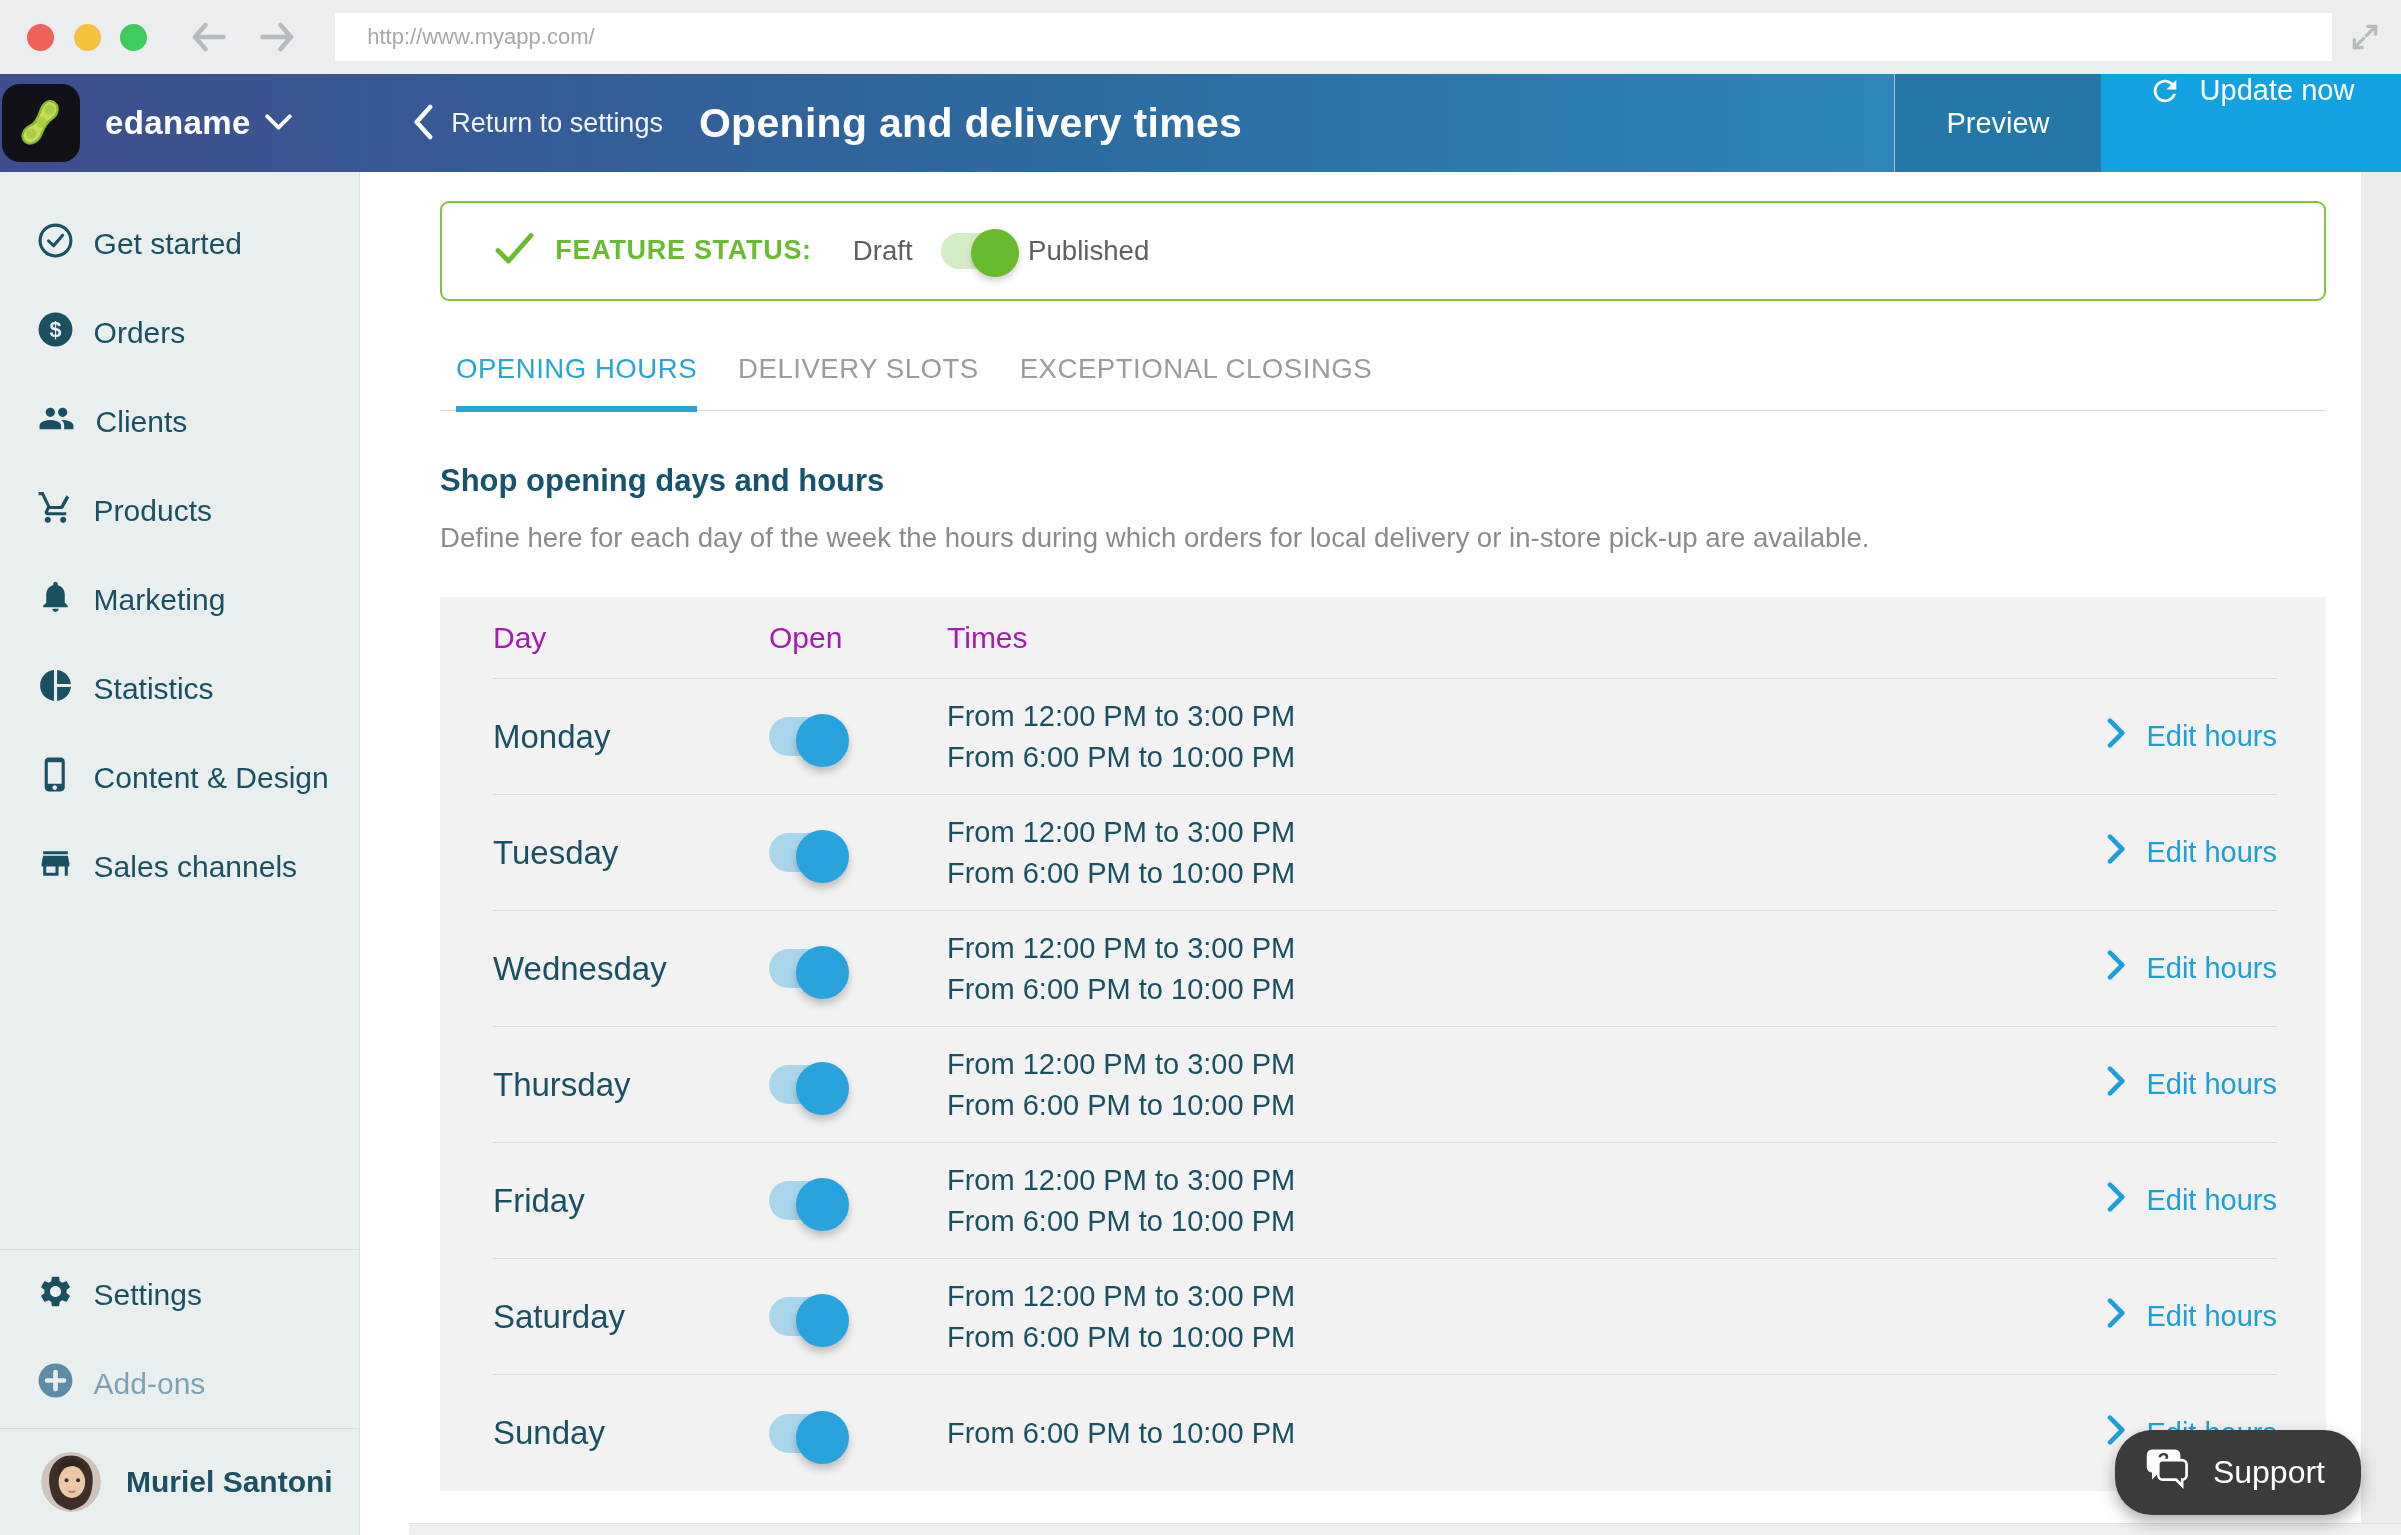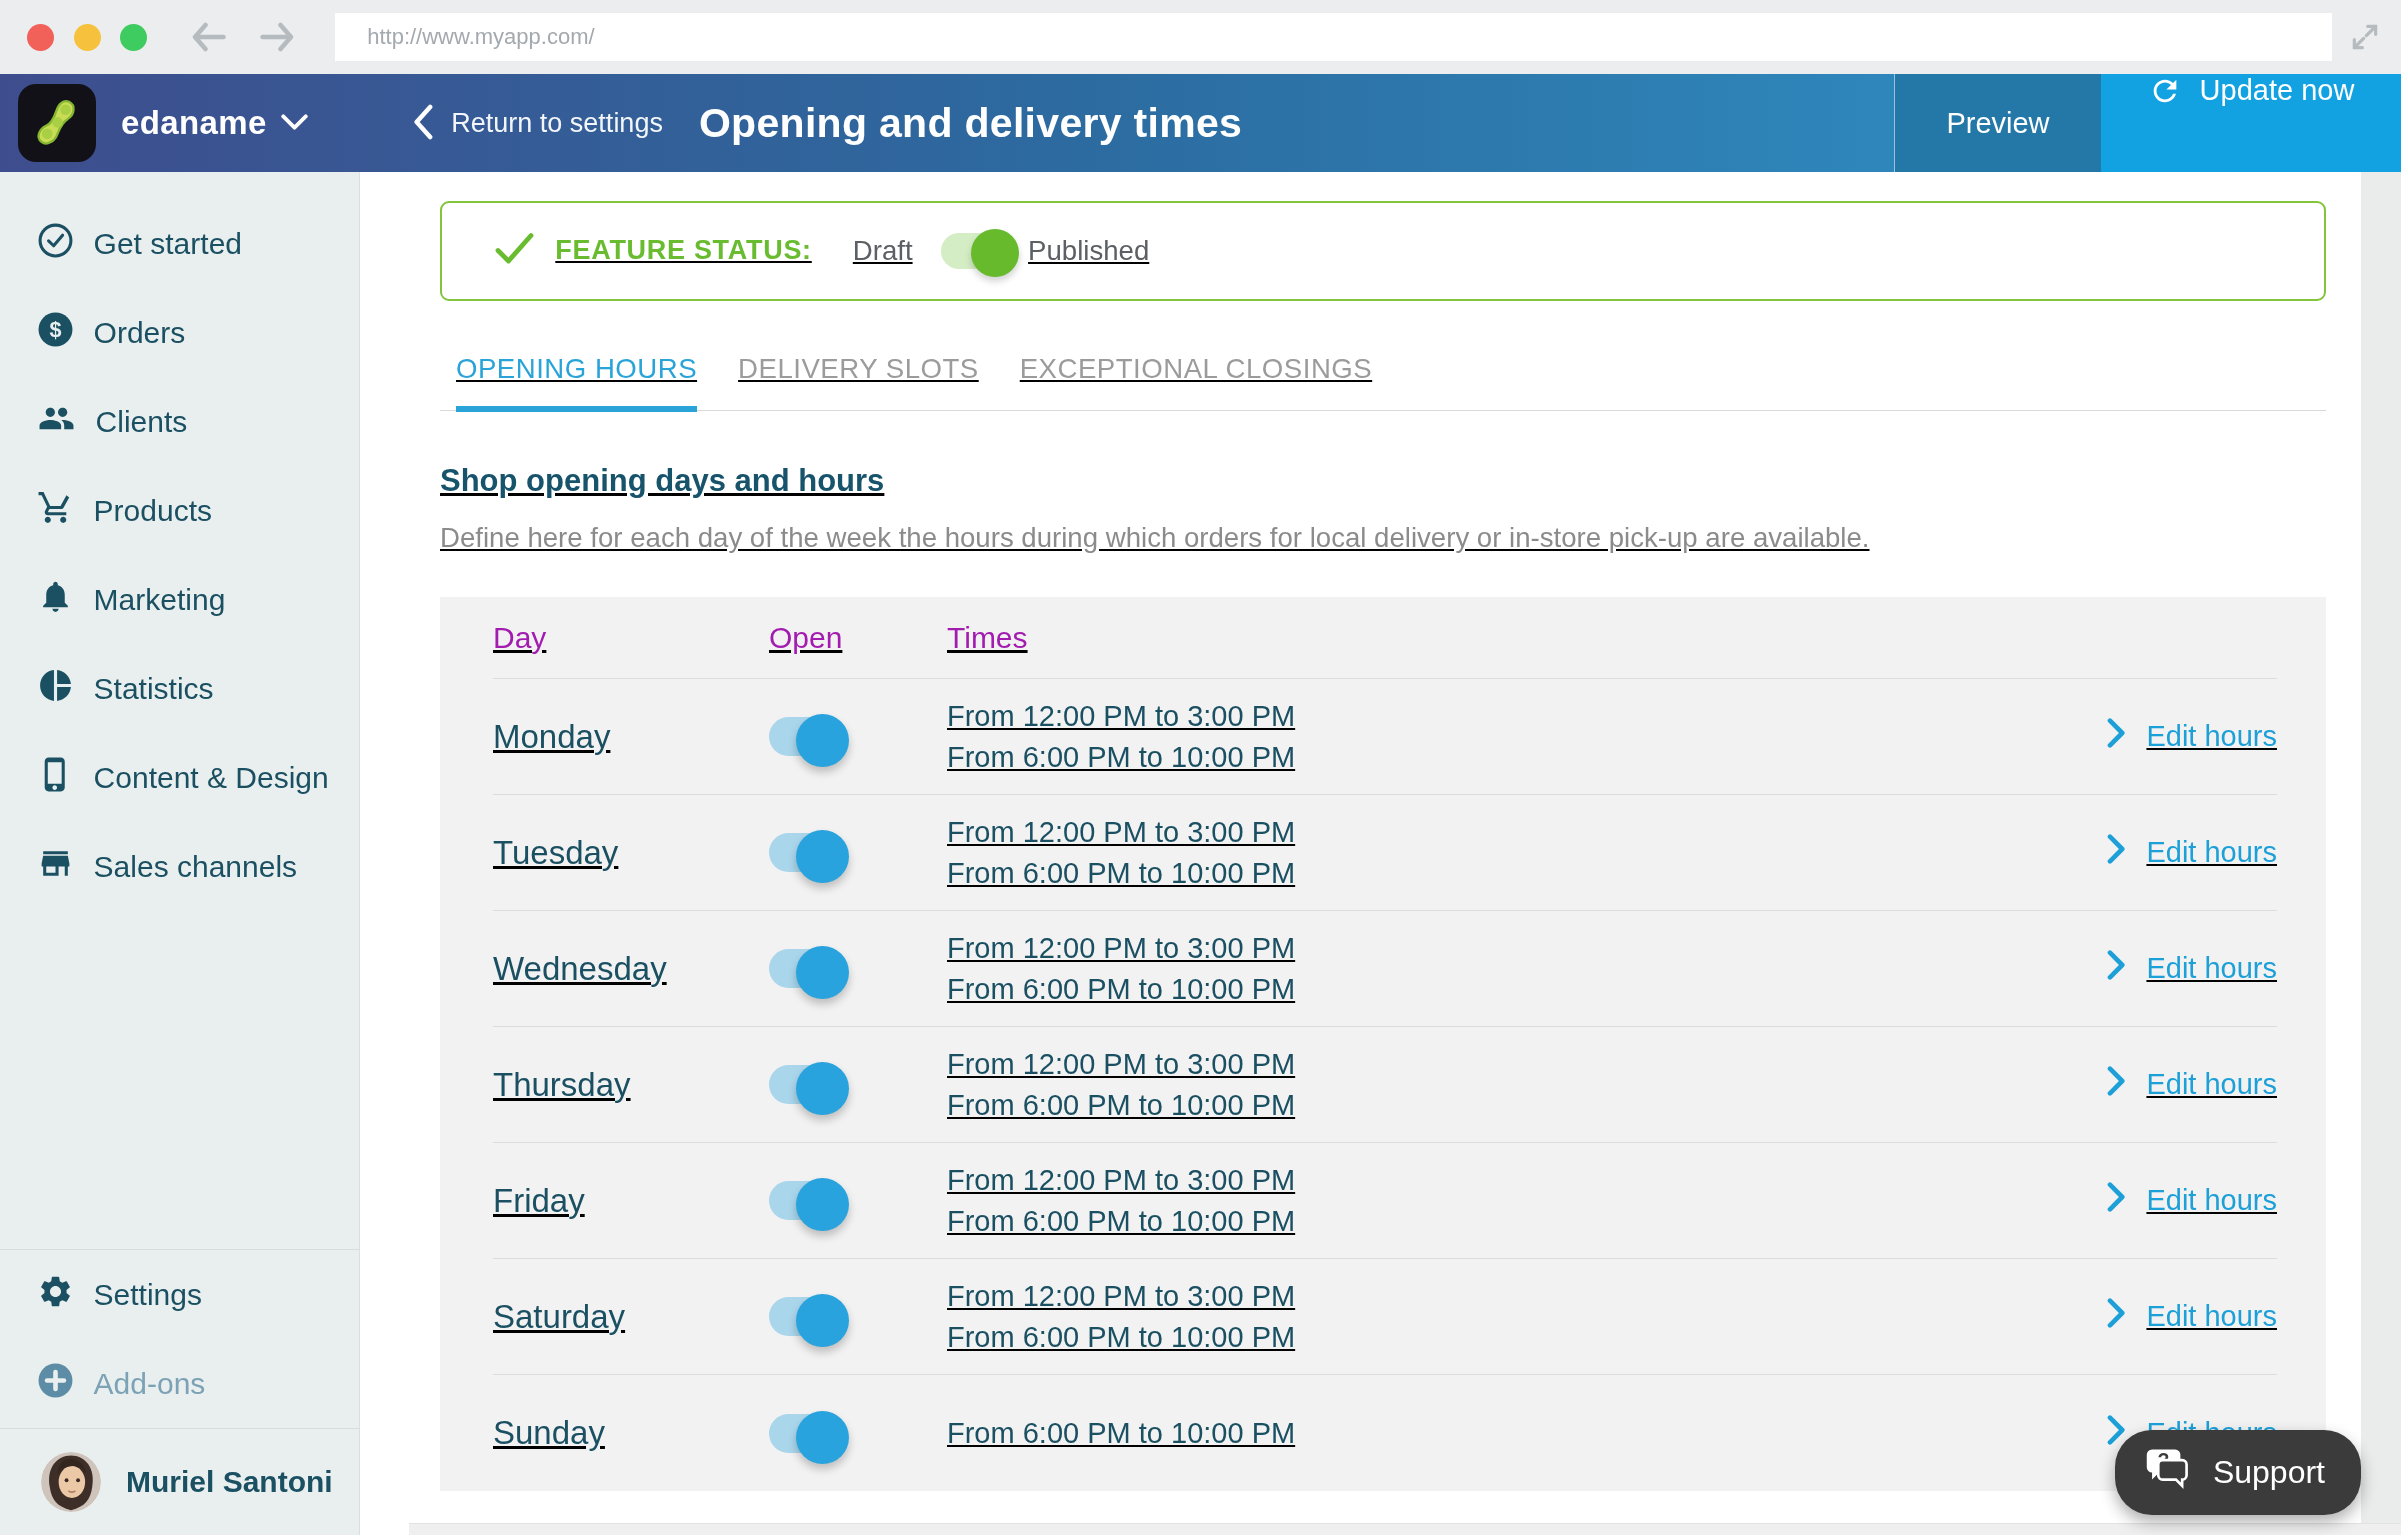--- a/index.html
+++ b/index.html
@@ -14,21 +14,21 @@
   .nav-arrows { display:flex; gap:32px; margin-left:43px; }
   .nav-arrows svg { display:block; }
   .url-bar { flex:1; margin-left:39px; margin-right:69px; height:48px; background:#fff; border-radius:0;
              border:none; outline:none; font-size:22px; color:#a3a9ae; padding-left:32px;
              font-family:"Liberation Sans","DejaVu Sans",sans-serif; }
   .expand-ic { position:absolute; right:19.6px; top:21.3px; }
 
   
   .app-header { height:98px; display:flex; align-items:stretch;
                 background:linear-gradient(90deg,#3e4d8d 0%, #2c6ba0 45%, #2e86ba 78%, #2e8cbf 100%); }
-  .brand { width:360px; flex:none; display:flex; align-items:center; padding-left:18px; }
+  .brand { width:360px; flex:none; display:flex; align-items:center; padding-left:2px; }
   .logo { width:78px; height:78px; border-radius:18px; background:#131118; display:flex; align-items:center; justify-content:center; }
   .brand-name { color:#fff; font-size:33px; font-weight:600; margin-left:25px; letter-spacing:0.4px; }
   .brand-chev { margin-left:14.2px; }
   .back-group { display:flex; align-items:center; gap:18px; margin-left:52px; cursor:pointer; }
   .back-label { color:#f2f6f9; font-size:27px; }
   .page-title { color:#fff; font-size:41px; font-weight:700; margin-left:36px; align-self:center; letter-spacing:0.3px; }
   .hdr-spacer { flex:1; }
   .btn-preview { flex:none; width:207px; display:flex; align-items:center; justify-content:center;
                  background:#2478a7; border-left:1.8px solid rgba(255,255,255,.55); color:#fff; font-size:29px; cursor:pointer; }
   .btn-update { flex:none; width:300px; display:flex; align-items:flex-start; justify-content:center; gap:18px;
@@ -44,21 +44,21 @@
   .side-item svg { flex:none; }
   .side-item.muted { color:#7ba2b5; }
   .side-spacer { flex:1; }
   .side-divider { height:0; border-top:1.8px solid #d6dddc; }
   .user-row { display:flex; align-items:center; padding:23px 0 23px 41px; gap:25px; }
   .user-name { font-size:30px; font-weight:700; color:#1b5063; }
   .avatar { width:60px; height:60px; border-radius:50%; overflow:hidden; flex:none; }
 
   .main { flex:1; background:#fff; position:relative; }
   .right-gutter { position:absolute; right:0; top:0; bottom:0; width:40px; background:#e9eceb; }
-  .content { margin-left:80px; width:1886px;text-decoration:underline; }
+  .content { margin-left:80px; width:1886px; }
 
   
   .feature-box { margin-top:28.5px; height:100px; border:2.7px solid #82c43c; border-radius:9px; background:#fff;
                  display:flex; align-items:center; }
   .feature-box .check { margin-left:53px; }
   .feature-label { color:#69bc2f; font-size:27px; font-weight:700; letter-spacing:0.7px; margin-left:21.3px; }
   .toggle-off-label { color:#5c6064; font-size:27.6px; margin-left:41px; }
   .toggle-on-label  { color:#5c6064; font-size:27.6px; margin-left:16px; }
   .tgl-green { position:relative; width:71px; height:36px; border-radius:18px; background:#d5edc5; margin-left:28.5px; cursor:pointer; }
   .tgl-green .knob { position:absolute; width:48px; height:48px; border-radius:50%; background:#67ba2c;

